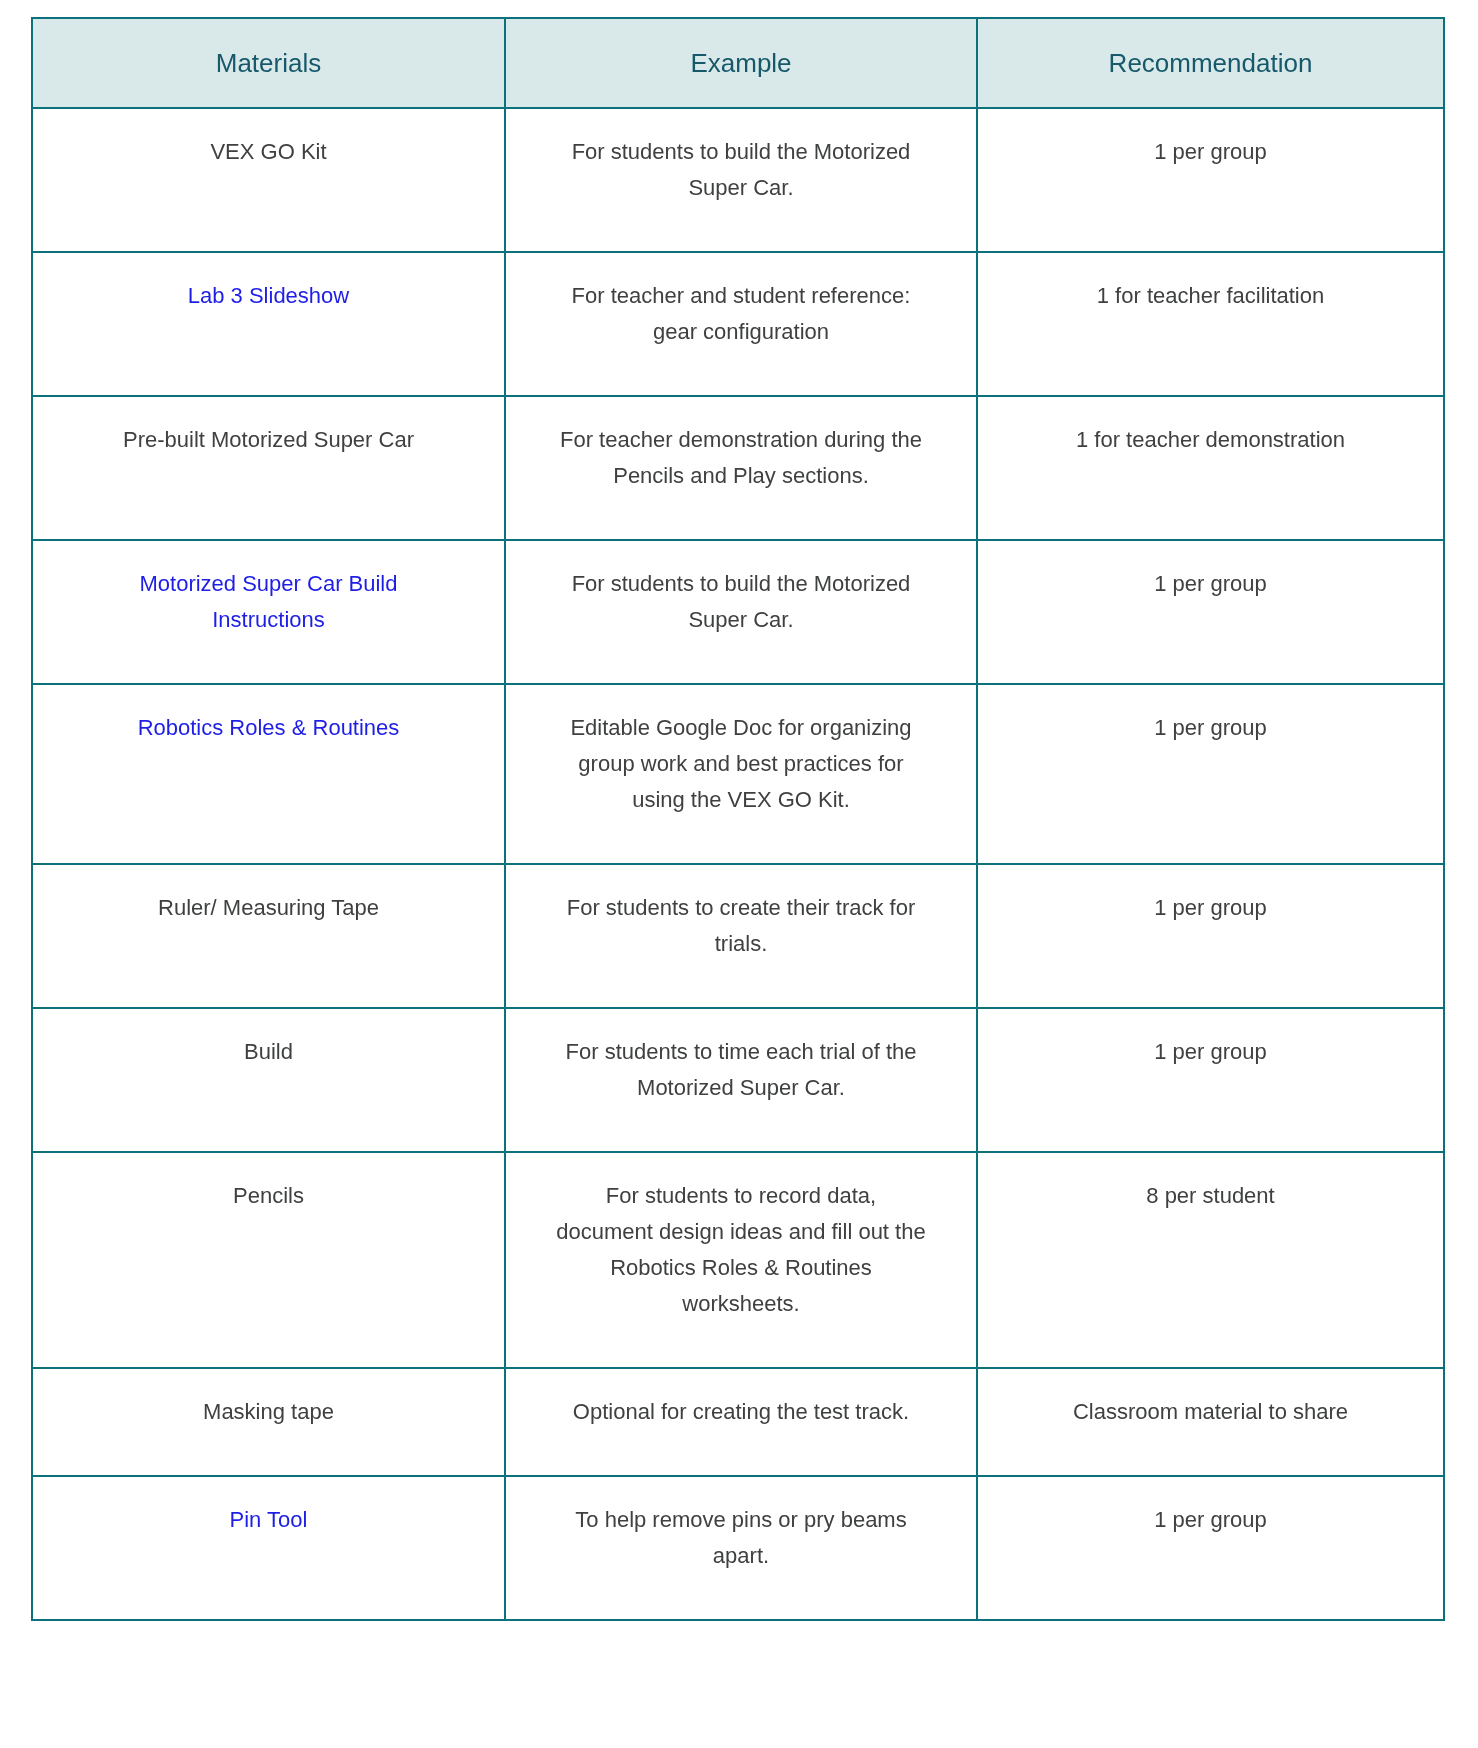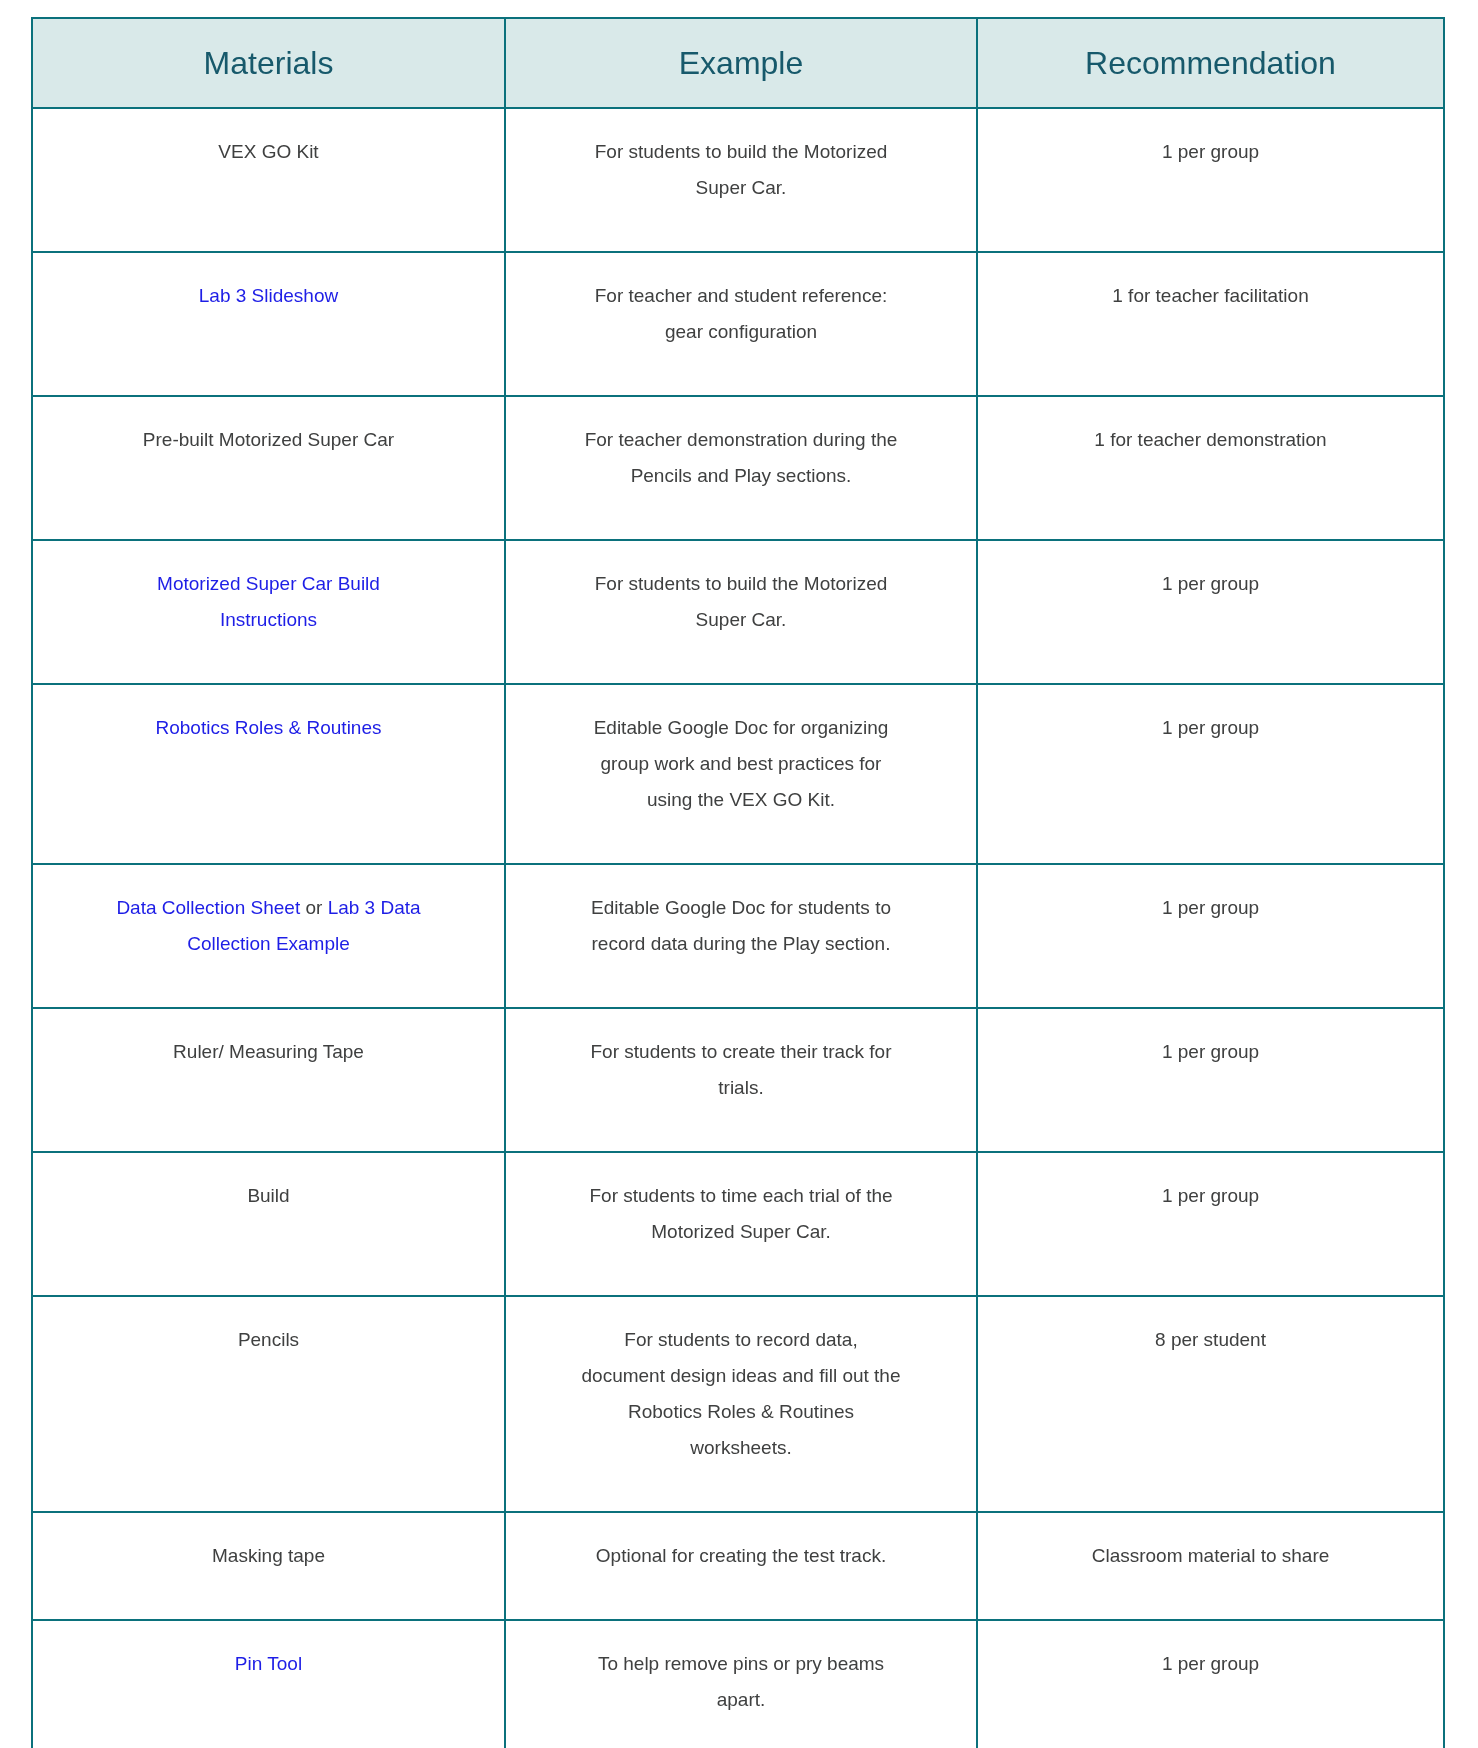--- a/index.html
+++ b/index.html
@@ -28,28 +28,28 @@
   col.c1{width:473px;}
   col.c2{width:472px;}
   col.c3{width:467px;}
   th,td{
     border:2px solid var(--table-border);
     text-align:center;
   }
   th{
     background:var(--header-background);
     color:var(--header-text);
-    font-size:32px;
+    font-size:26px;
     font-weight:400;
     line-height:36px;
     padding:26px 15px;
   }
   td{
     color:var(--body-text);
-    font-size:19px;
+    font-size:22px;
     line-height:36px;
     vertical-align:top;
     padding:25px 15px 45px 15px;
     white-space:pre-line;
     background:#ffffff;
     margin-top:28px;
   }
   td a{
     color:var(--link);
     text-decoration:none;
@@ -100,27 +100,20 @@
           <td>1 per group</td>
         </tr>
         <tr>
           <td><a href="#">Robotics Roles &amp; Routines</a></td>
           <td>Editable Google Doc for organizing
 group work and best practices for
 using the VEX GO Kit.</td>
           <td>1 per group</td>
         </tr>
         <tr>
-          <td><a href="#">Data Collection Sheet</a><span> or </span><a href="#">Lab 3 Data
-Collection Example</a></td>
-          <td>Editable Google Doc for students to
-record data during the Play section.</td>
-          <td>1 per group</td>
-        </tr>
-        <tr>
           <td><span>Ruler/ Measuring Tape</span></td>
           <td>For students to create their track for
 trials.</td>
           <td>1 per group</td>
         </tr>
         <tr>
           <td><span>Build</span></td>
           <td>For students to time each trial of the
 Motorized Super Car.</td>
           <td>1 per group</td>

